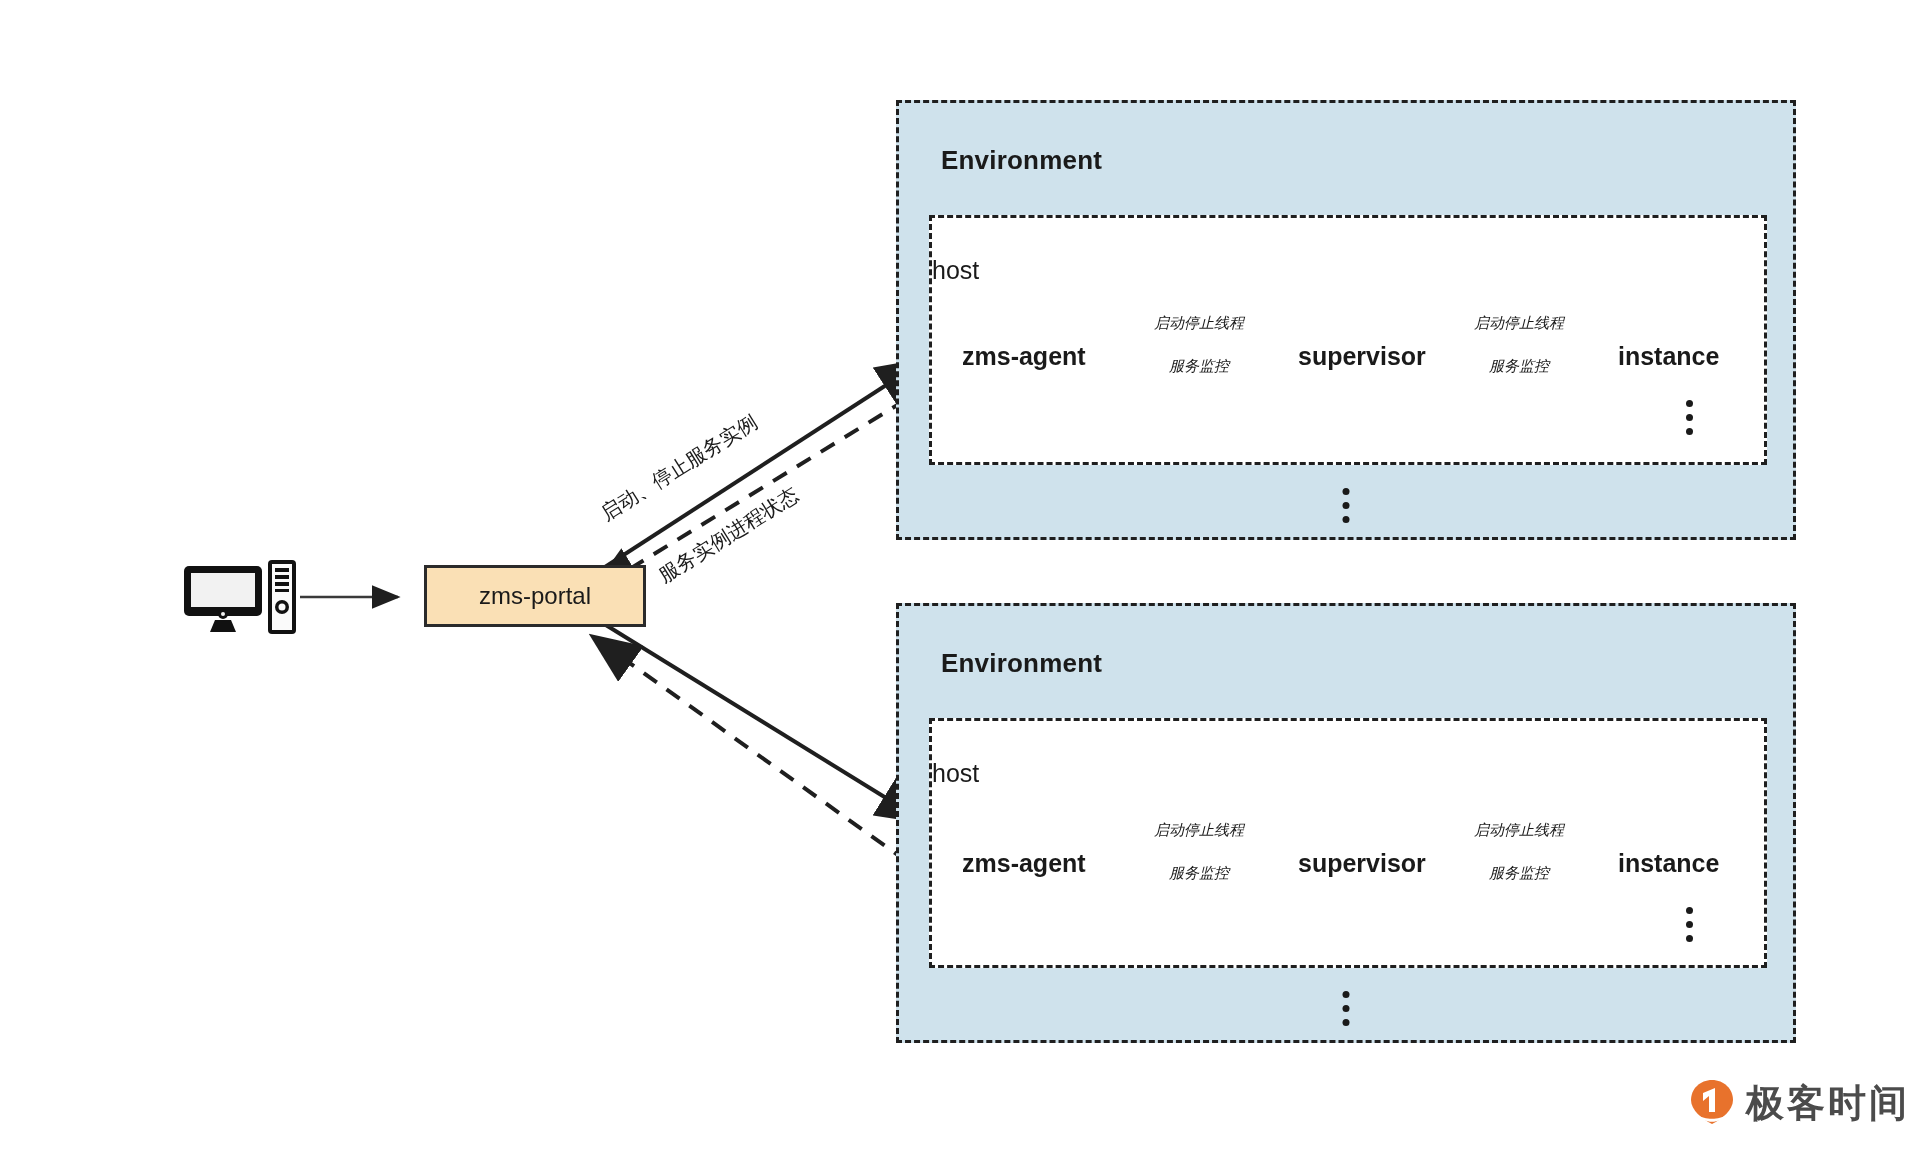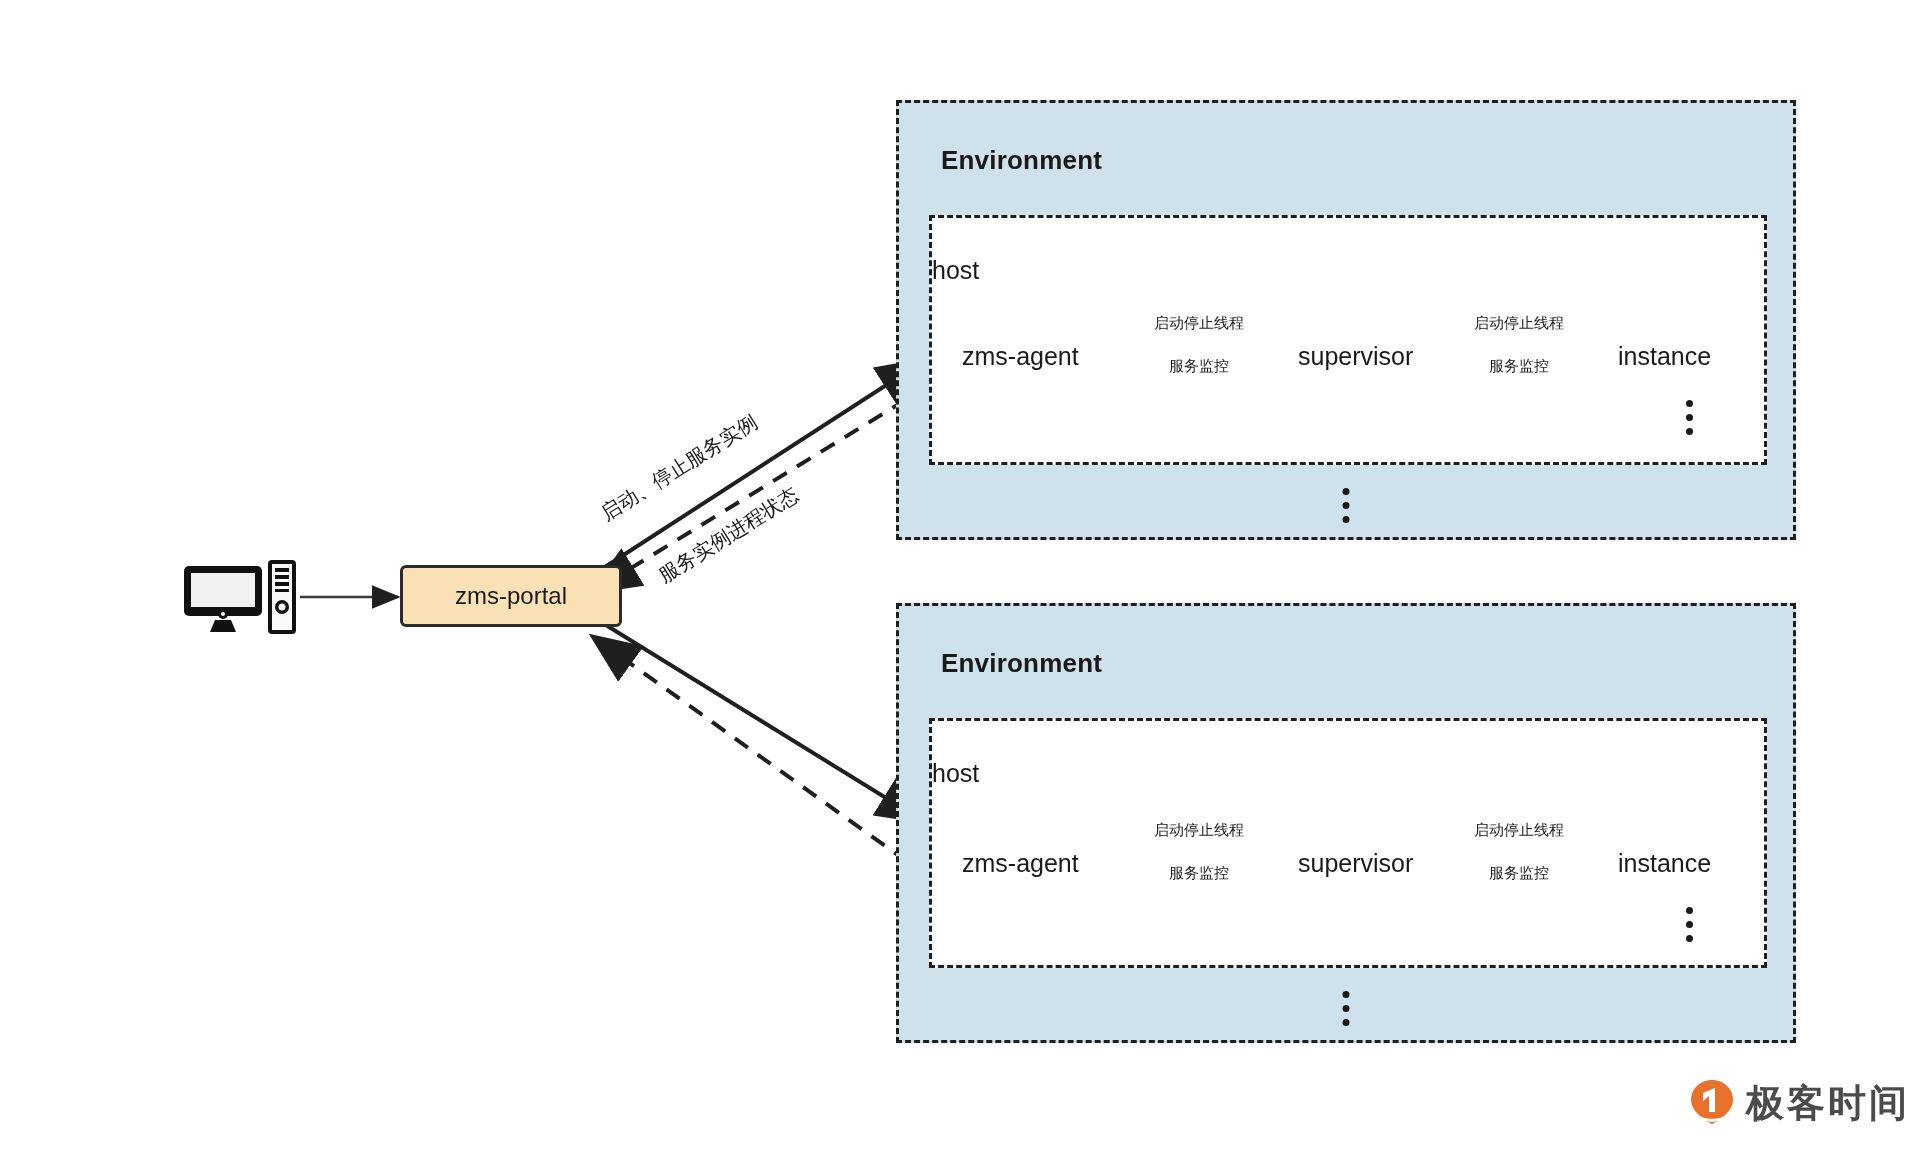--- a/index.html
+++ b/index.html
@@ -53,29 +53,30 @@
     position: absolute;
     width: 100%;
     font-size: 25px;
     font-weight: 400;
     color: #1a1a1a;
   }
   
   .node-text {
     position: absolute;
     font-size: 25px;
-    font-weight: 400;
+    font-weight: 700;
     color: #1a1a1a;
     white-space: nowrap;
   }
   
   .flowpair {
     position: absolute;
     width: 150px;
     height: 64px;
+    font-style: italic;
   }
   .flow-label {
     position: absolute;
     font-size: 15px;
     line-height: 1;
     color: #1a1a1a;
     white-space: nowrap;
     left: 50%;
     transform: translateX(-50%);
   }
@@ -188,21 +189,21 @@
       <rect x="90" y="4" width="20" height="66" fill="#fafafa"></rect>
       <rect x="93" y="8" width="14" height="4" fill="#111"></rect>
       <rect x="93" y="15" width="14" height="4" fill="#111"></rect>
       <rect x="93" y="22" width="14" height="4" fill="#111"></rect>
       <rect x="93" y="29" width="14" height="3" fill="#111"></rect>
       <circle cx="100" cy="47" r="7" fill="#111"></circle>
       <circle cx="100" cy="47" r="3.5" fill="#fafafa"></circle>
     </svg>
   </div>
 
-  <div class="portal" style="left:400px; top:565px; width:222px; height:62px;border-radius:6px;">
+  <div class="portal" style="left:424px; top:565px; width:222px; height:62px;">
     <span>zms-portal</span>
   </div>
 
   <div class="diag-label" style="left:610px; top:500px; transform: rotate(-32deg);">启动、停止服务实例</div>
   <div class="diag-label" style="left:668px; top:562px; transform: rotate(-32deg);">服务实例进程状态</div>
 
   <div class="env" style="left:896px; top:100px; width:900px; height:440px;">
     <div class="env-label" style="left:42px; top:42px;">Environment</div>
 
     <div class="host" style="left:30px; top:112px; width:838px; height:250px;">

